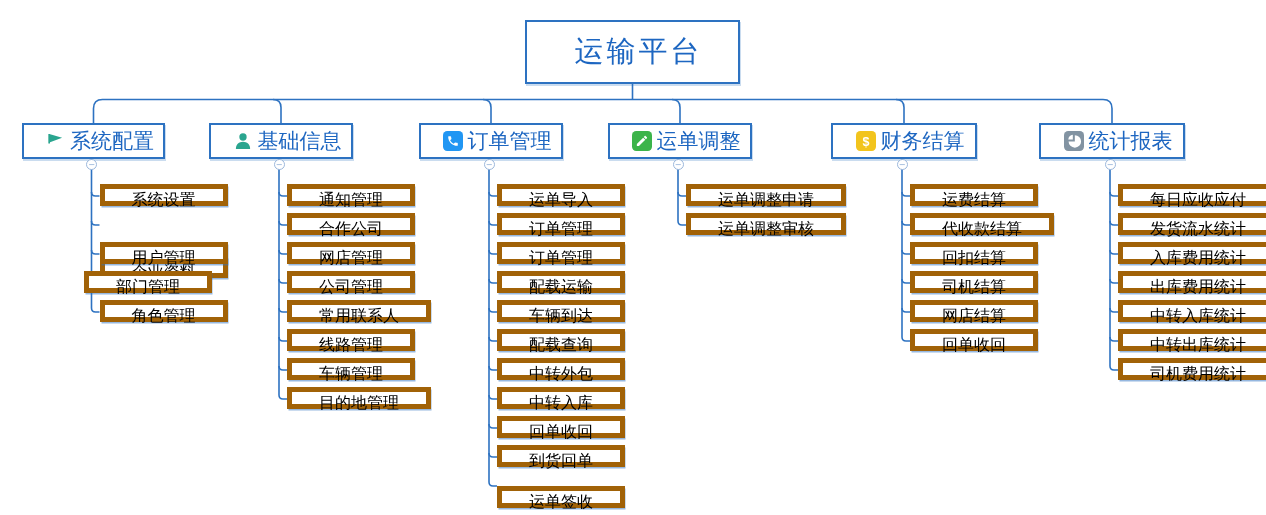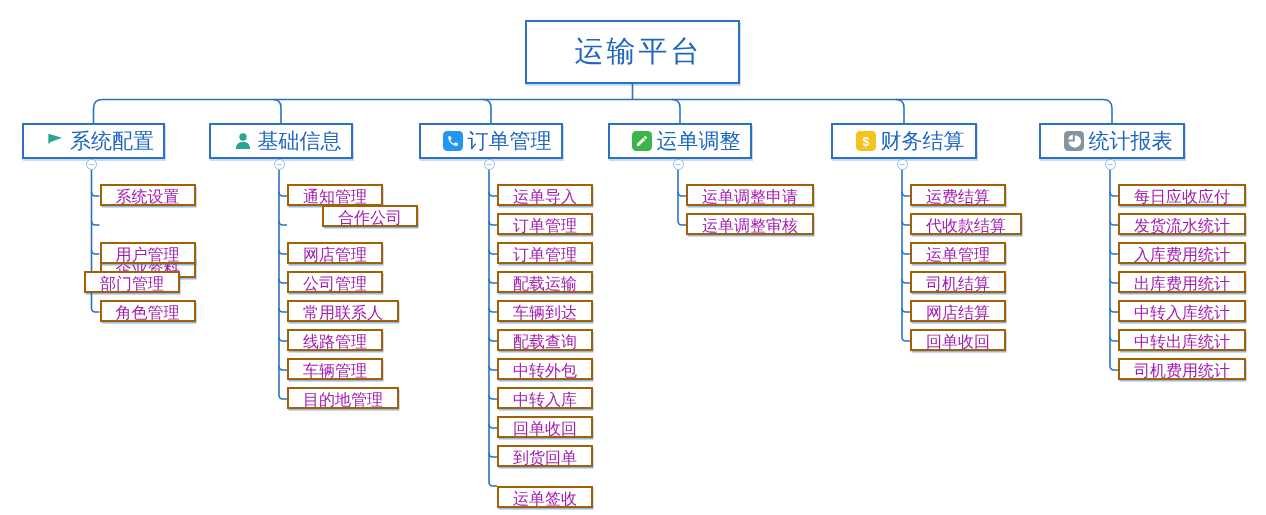--- a/index.html
+++ b/index.html
@@ -15,23 +15,23 @@
   }
   .branch-node{
     border:2px solid #2d72c1;
     display:flex;align-items:center;justify-content:center;gap:5px;
     font-size:21px;color:#1d66c1;white-space:nowrap;
     box-shadow:1px 2px 0 rgba(45,114,193,.25);
     cursor:default;
   }
   .bicon{width:20px;height:20px;display:inline-flex;flex:0 0 auto;}
   .leaf-node{
-    border:2px solid #a16207;
-    height:22px;line-height:22px;padding:0 14px;
-    font-size:16px;color:#a21caf;white-space:nowrap;
+    border:5px solid #a16207;
+    height:22px;line-height:22px;padding:0 27px;
+    font-size:16px;color:#000000;white-space:nowrap;
     box-shadow:1px 2px 0 -0.5px rgba(45,114,193,.5);
   }
   .collapse-toggle{
     position:absolute;z-index:3;width:11px;height:11px;border-radius:50%;
     background:#fff;border:1px solid #9cb8dc;color:#9cb8dc;
     font-size:10px;line-height:10px;text-align:center;box-sizing:border-box;
     font-family:"DejaVu Sans Mono",monospace;
   }
 </style>
 </head>
@@ -108,21 +108,21 @@
       <span class="bicon">
         <svg viewBox="0 0 24 24" width="20" height="20" fill="#2aa58f">
       <circle cx="12" cy="7.2" r="4.4"></circle>
       <path d="M3.5 21c0-4.7 3.8-8 8.5-8s8.5 3.3 8.5 8v.5h-17z"></path>
         </svg>
       </span>
       <span>基础信息</span>
     </div>
     <div class="collapse-toggle" style="left: 273.5px; top: 158.5px;">−</div>
     <div class="node leaf-node" style="left: 287px; top: 184px;">通知管理</div>
-    <div class="node leaf-node" style="left: 287px; top: 205px; margin-left: 35px;">合作公司</div>
+    <div class="node leaf-node" style="left: 287px; top: 213px;">合作公司</div>
     <div class="node leaf-node" style="left: 287px; top: 242px;">网店管理</div>
     <div class="node leaf-node" style="left: 287px; top: 271px;">公司管理</div>
     <div class="node leaf-node" style="left: 287px; top: 300px;">常用联系人</div>
     <div class="node leaf-node" style="left: 287px; top: 329px;">线路管理</div>
     <div class="node leaf-node" style="left: 287px; top: 358px;">车辆管理</div>
     <div class="node leaf-node" style="left: 287px; top: 387px;">目的地管理</div>
     <div class="node branch-node" style="left: 419px; top: 123px; width: 144px; height: 36px;">
       <span class="bicon">
         <svg viewBox="0 0 24 24" width="20" height="20">
       <rect width="24" height="24" rx="5" fill="#2196f3"></rect>
@@ -160,21 +160,21 @@
         <svg viewBox="0 0 24 24" width="20" height="20">
       <rect width="24" height="24" rx="5" fill="#f2c41d"></rect>
       <text x="12" y="17.5" text-anchor="middle" font-size="15" font-weight="bold" fill="#fff" font-family="Liberation Sans, sans-serif">$</text>
         </svg>
       </span>
       <span>财务结算</span>
     </div>
     <div class="collapse-toggle" style="left: 896.5px; top: 158.5px;">−</div>
     <div class="node leaf-node" style="left: 910px; top: 184px;">运费结算</div>
     <div class="node leaf-node" style="left: 910px; top: 213px;">代收款结算</div>
-    <div class="node leaf-node" style="left: 910px; top: 242px;">运单管理</div>
+    <div class="node leaf-node" style="left: 910px; top: 242px;">回扣结算</div>
     <div class="node leaf-node" style="left: 910px; top: 271px;">司机结算</div>
     <div class="node leaf-node" style="left: 910px; top: 300px;">网店结算</div>
     <div class="node leaf-node" style="left: 910px; top: 329px;">回单收回</div>
     <div class="node branch-node" style="left: 1039px; top: 123px; width: 146px; height: 36px;">
       <span class="bicon">
         <svg viewBox="0 0 24 24" width="20" height="20">
       <rect width="24" height="24" rx="5" fill="#8293a2"></rect>
       <path fill="#fff" d="M13 12.5 V5 a7.5 7.5 0 1 1 -7.5 7.5 Z"></path>
       <path fill="#fff" d="M10.6 10.1 V4.6 a6.3 6.3 0 0 0 -5.5 5.5 Z"></path>
         </svg>

